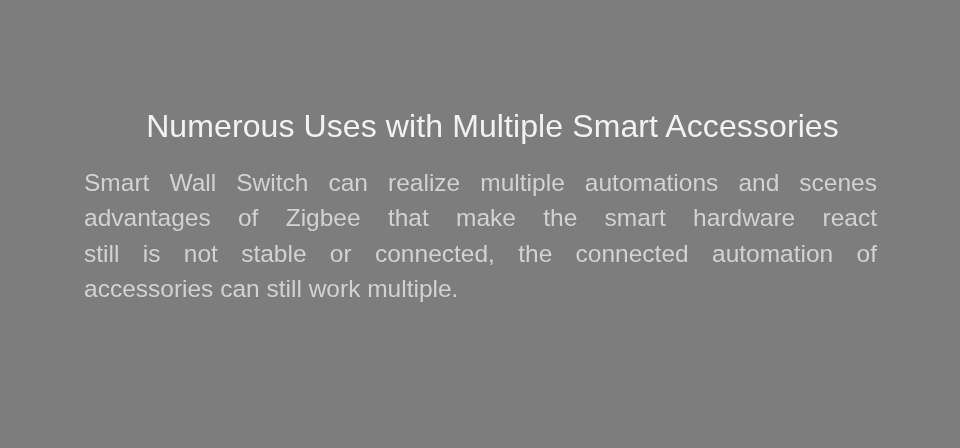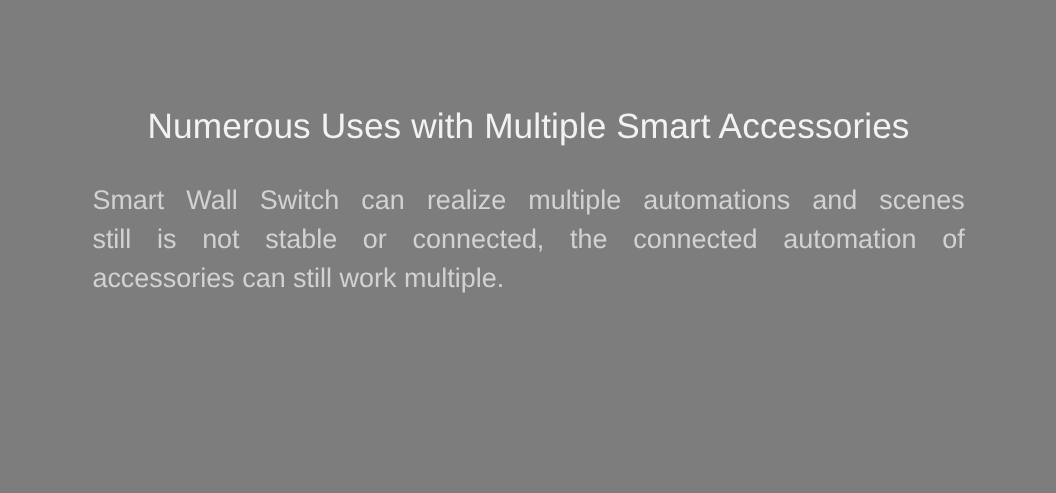--- a/index.html
+++ b/index.html
@@ -20,21 +20,21 @@
     background: #7d7d7d;
     box-sizing: border-box;
   }
   .content-block {
     position: absolute;
     left: 84px;
     top: 0;
     width: 793px;
   }
   .headline {
-    margin: 0;
+    margin: 12px;
     padding: 0;
     position: absolute;
     top: 94px;
     left: 0;
     width: 793px;
     text-align: center;
     font-family: "Liberation Sans", sans-serif;
     font-weight: 400;
     font-size: 32px;
     line-height: 40px;
@@ -76,19 +76,20 @@
 <body style="background: rgb(125, 125, 125);">
 
 <div class="promo-banner">
   <div class="content-block">
 
     <h1 class="headline" style="color: rgb(242, 242, 242);">Numerous Uses with Multiple Smart Accessories</h1>
 
     <div class="body-copy" style="color: rgb(210, 210, 210);">
       <div class="para">
         <span class="line">Smart Wall Switch can realize multiple automations and scenes</span>
+        <span class="line">advantages of Zigbee that make the smart hardware react</span>
         <span class="line">still is not stable or connected, the connected automation of</span>
         <span class="line last">accessories can still work multiple.</span>
       </div>
     </div>
 
   </div>
 </div>
 
 </body></html>

